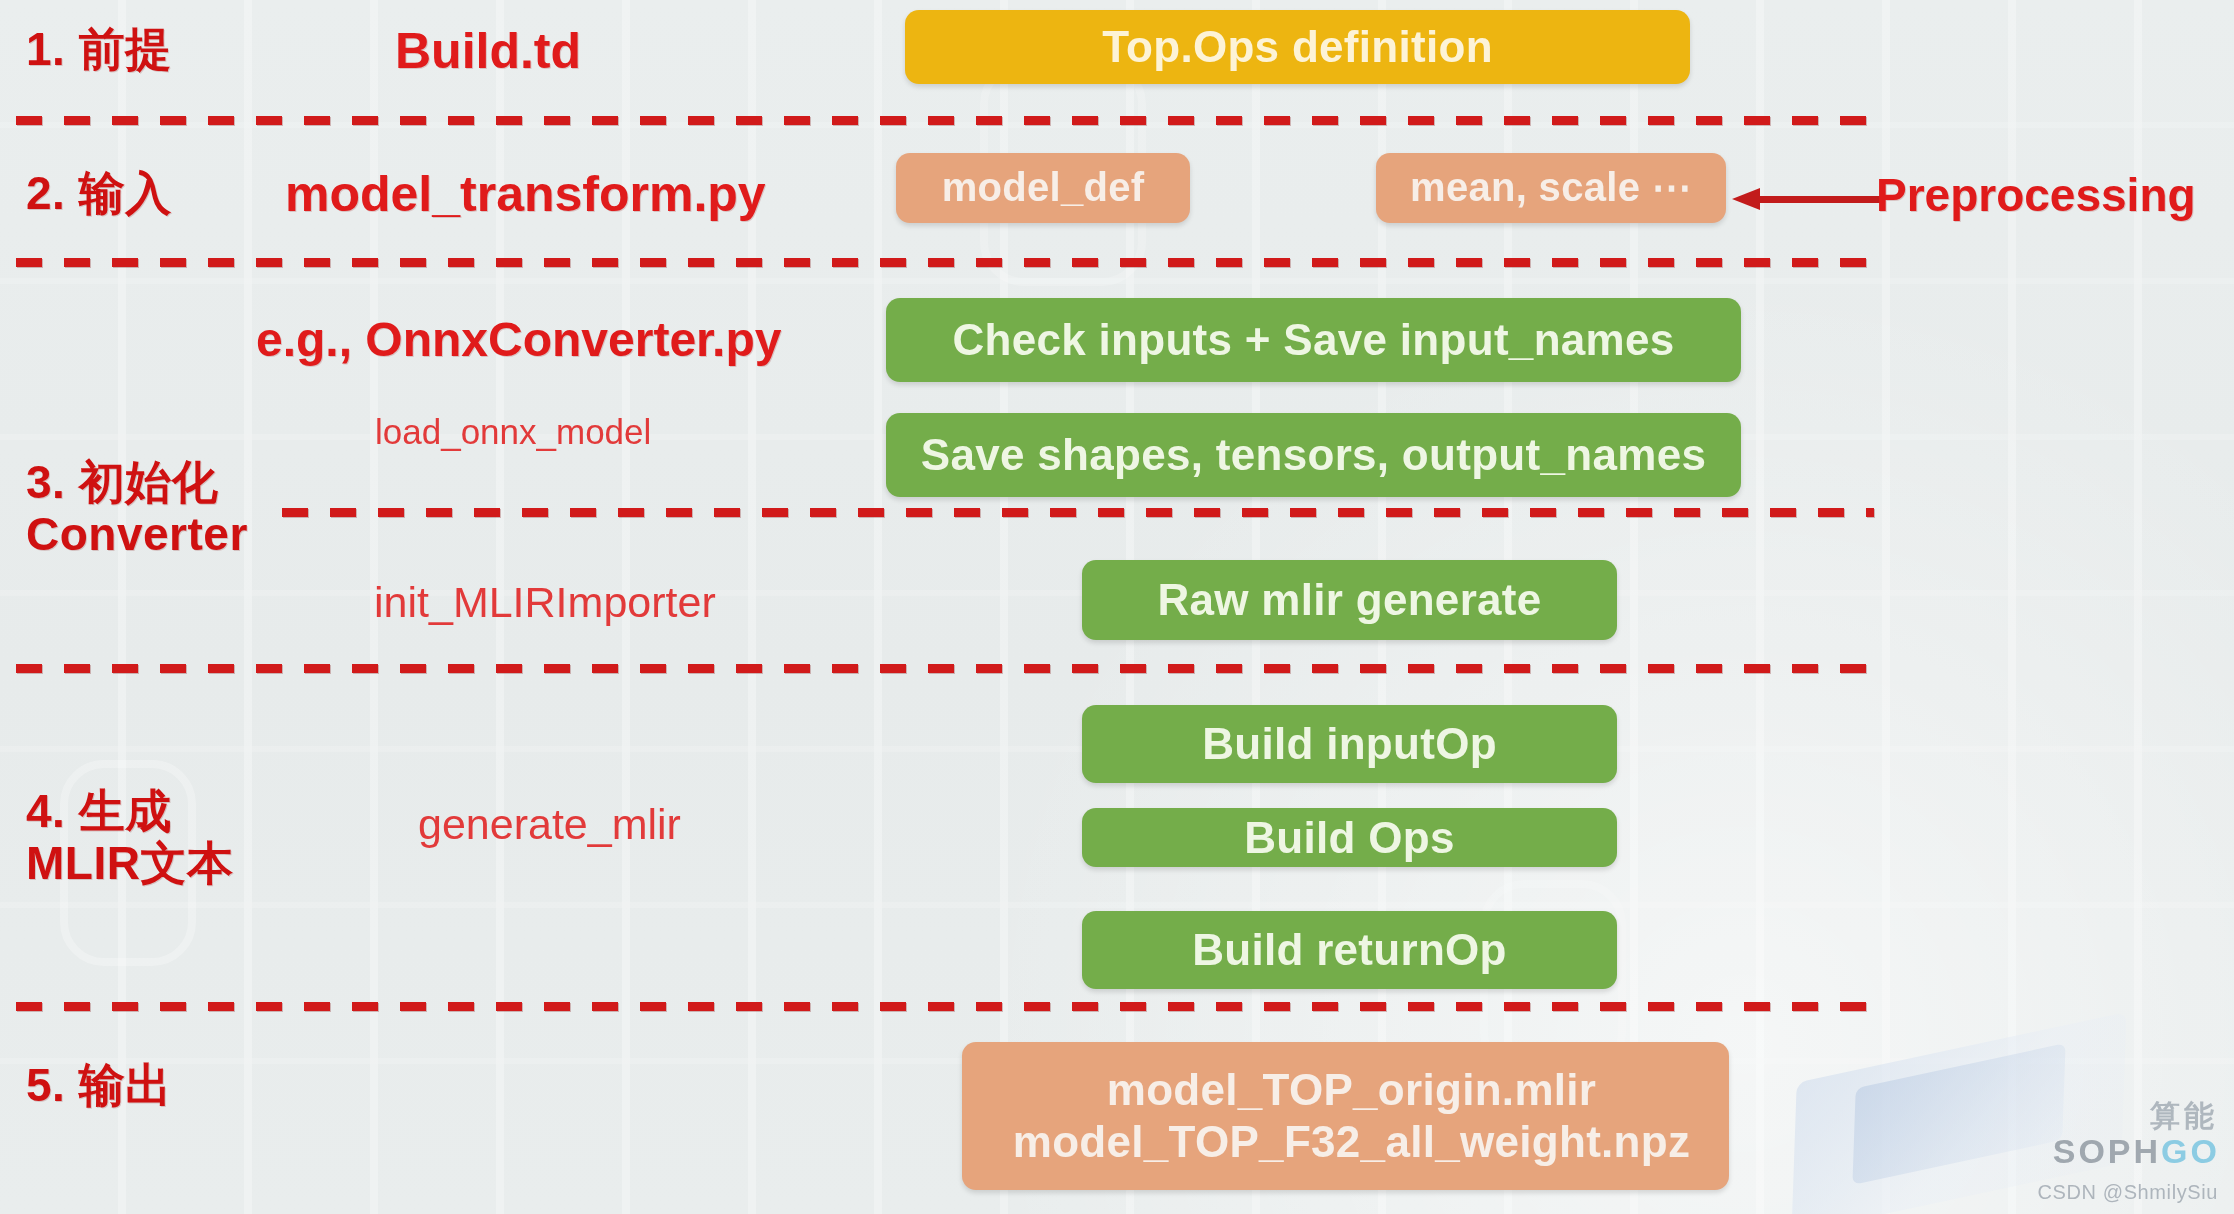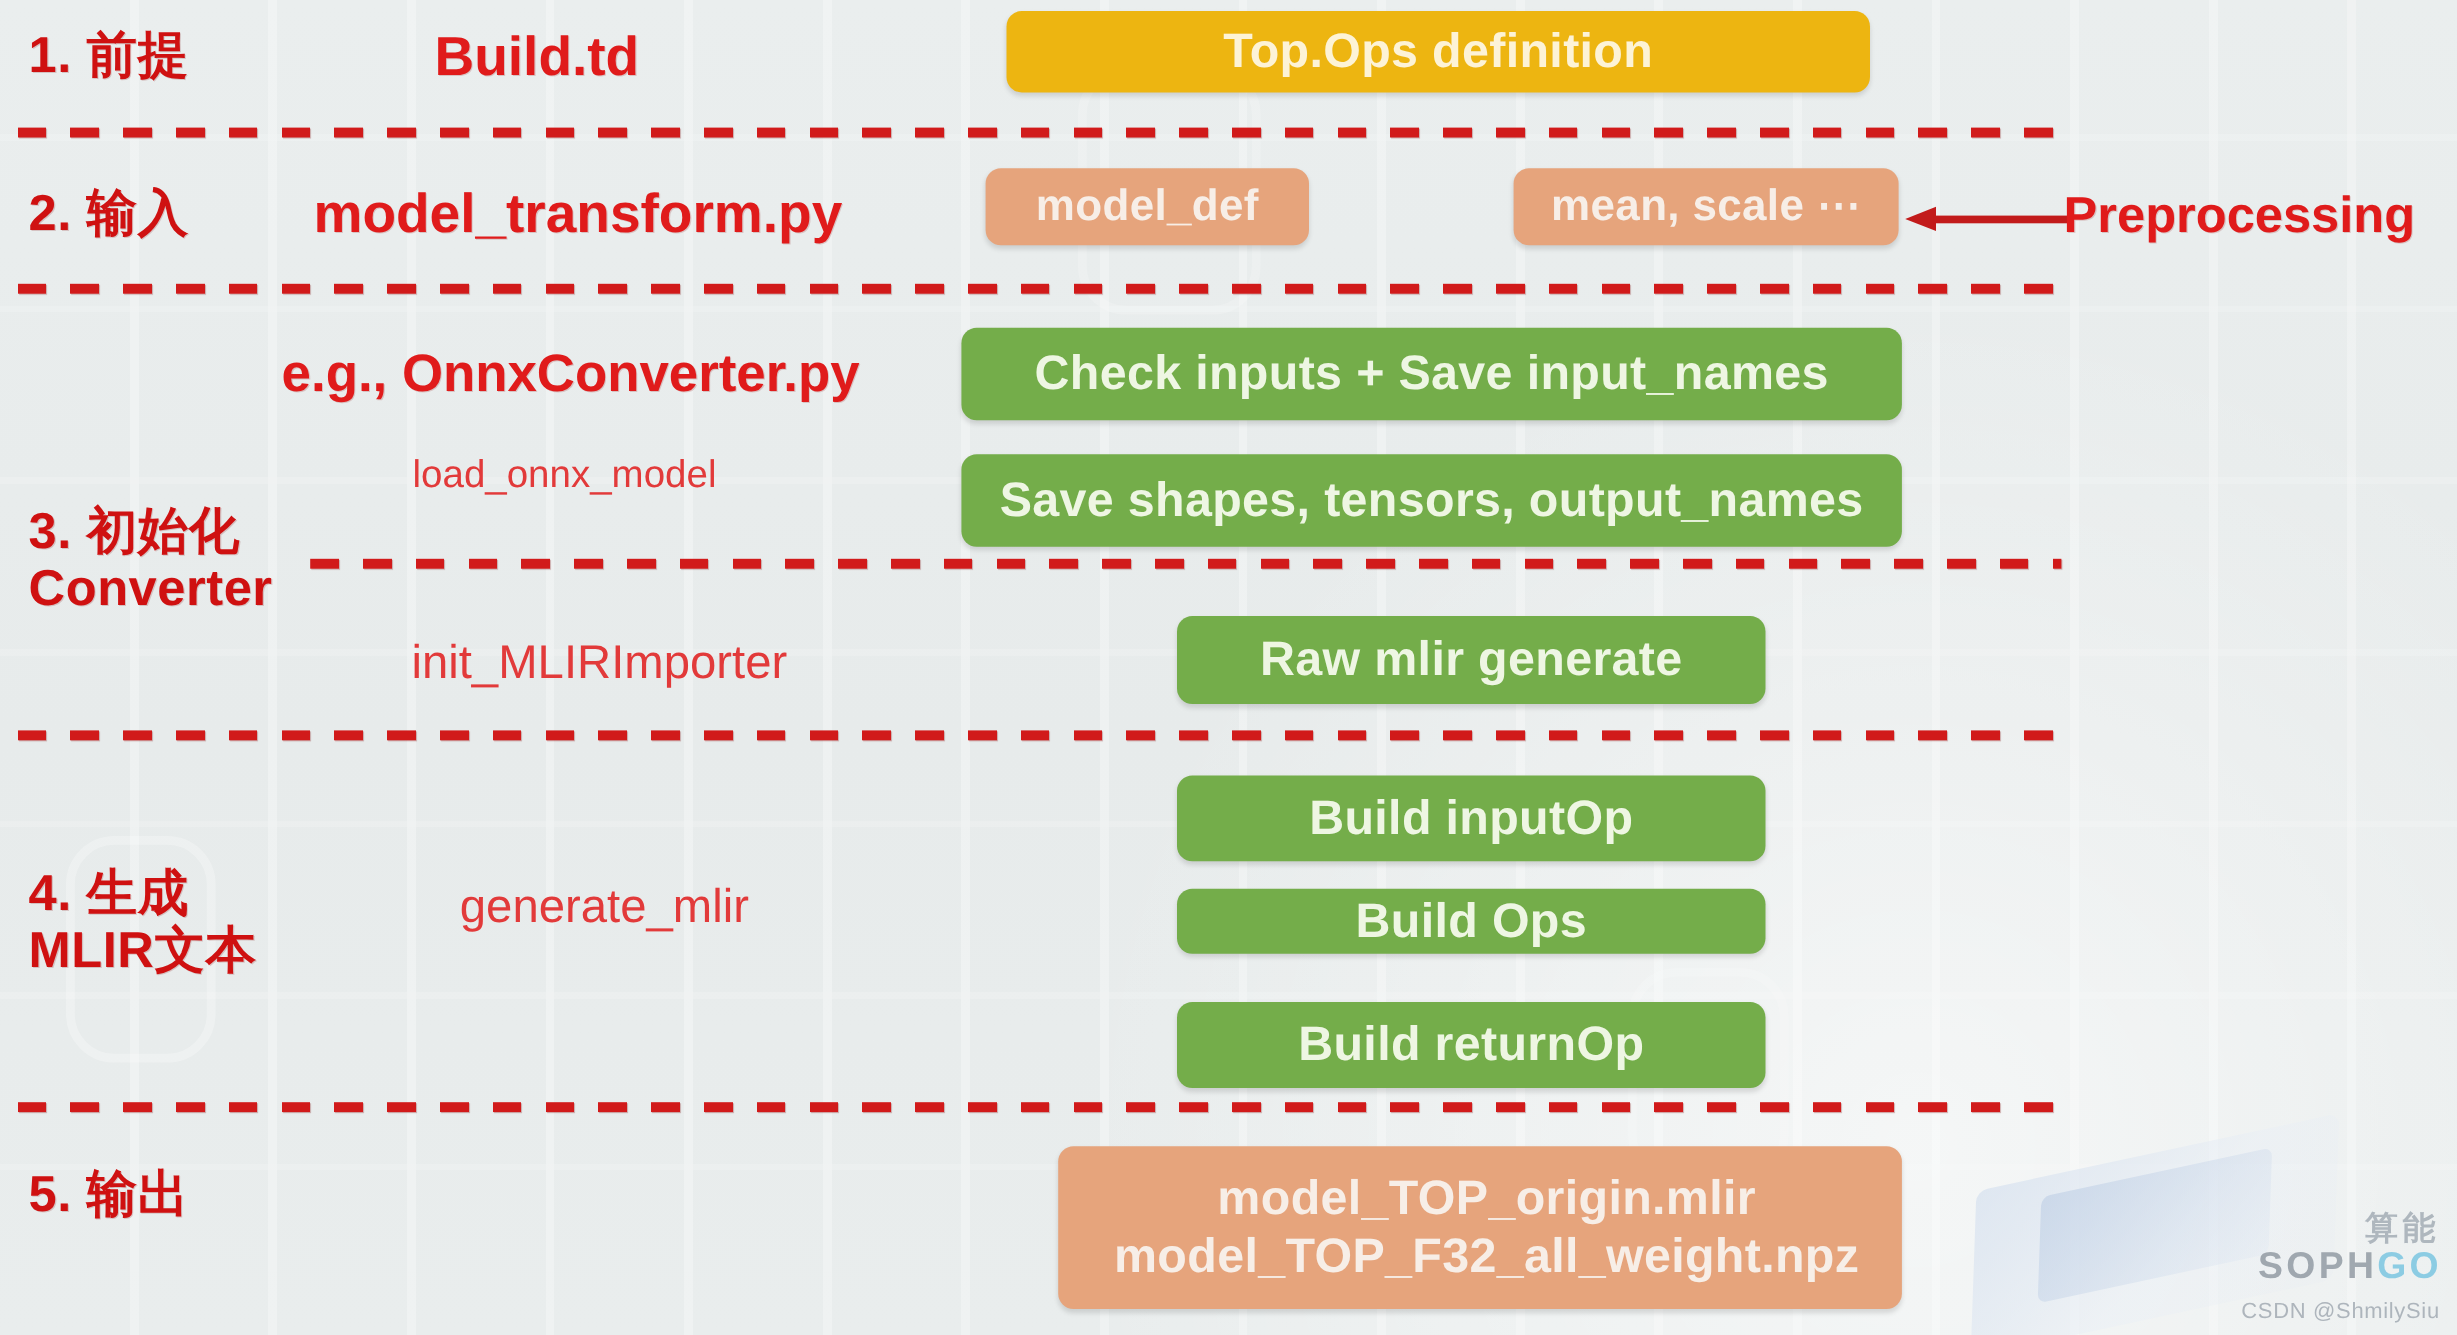--- a/index.html
+++ b/index.html
@@ -64,21 +64,21 @@
     display:flex;align-items:center;justify-content:center;
     border-radius:14px;
     color:#f3f6e6;
     font-weight:700;
     text-align:center;
     box-shadow:0 3px 5px rgba(0,0,0,.13);
     letter-spacing:.3px;
     line-height:1.18;
   }
   .box.yellow{background:#edb511;color:#fdf3d6;}
-  .box.green {background:#74ad4a;color:#eef6e3;}
+  .box.green {background:#74ad4a;color:#eef6e3;margin-left:12px;}
   .box.salmon{background:#e6a47c;color:#f7eee7;}
 
   
   .dash{
     position:absolute;
     height:9px;
     background-image:repeating-linear-gradient(90deg,
         #d11a1a 0px,#d11a1a 26px,
         rgba(0,0,0,0) 26px,rgba(0,0,0,0) 48px);
     filter:drop-shadow(1px 1px 0 rgba(120,0,0,.25));
@@ -142,21 +142,21 @@
 
 <div id="slide">
 
   <div class="bg-texture"></div>
   <div class="bg-chip" style="left:60px;top:760px;width:120px;height:190px;opacity:.5;"></div>
   <div class="bg-chip" style="left:980px;top:60px;width:150px;height:210px;opacity:.35;"></div>
   <div class="bg-chip" style="left:1480px;top:880px;width:130px;height:180px;opacity:.3;"></div>
 
   <div class="row-label" style="left:26px;top:24px;font-size:46px;">1. 前提</div>
   <div class="script-label" style="left:395px;top:22px;font-size:50px;">Build.td</div>
-  <div class="box yellow" style="left:905px;top:10px;width:785px;height:74px;font-size:44px;margin-left:10px;">Top.Ops definition</div>
+  <div class="box yellow" style="left:905px;top:10px;width:785px;height:74px;font-size:44px;">Top.Ops definition</div>
 
   <div class="dash" style="left:16px;top:116px;width:1858px;"></div>
 
   <div class="row-label" style="left:26px;top:168px;font-size:46px;">2. 输入</div>
   <div class="script-label" style="left:285px;top:165px;font-size:50px;">model_transform.py</div>
 
   <div class="box salmon" style="left:896px;top:153px;width:294px;height:70px;font-size:40px;">model_def</div>
   <div class="box salmon" style="left:1376px;top:153px;width:350px;height:70px;font-size:40px;">mean, scale ⋯</div>
 
   <div class="arrow-wrap" style="left:1732px;top:196px;width:150px;height:1px;">

